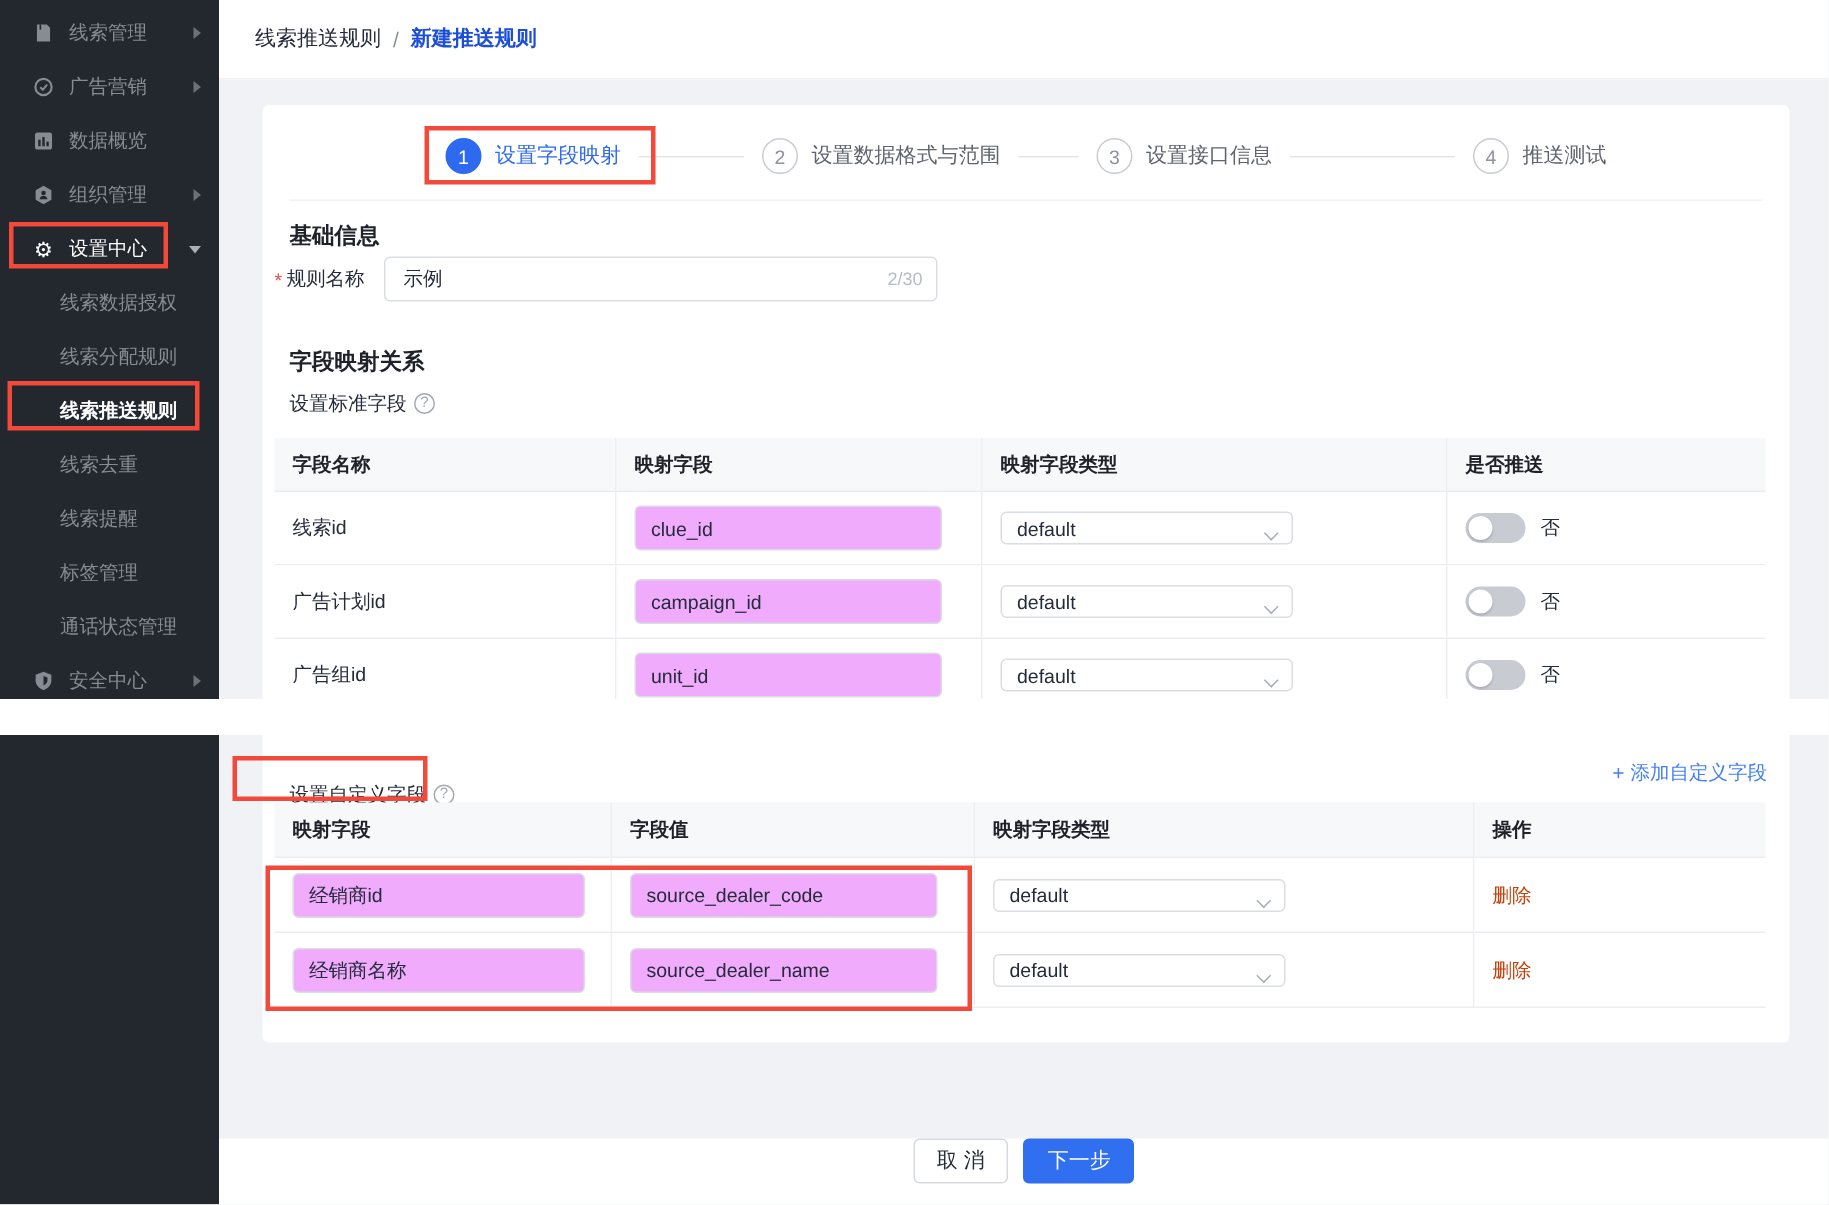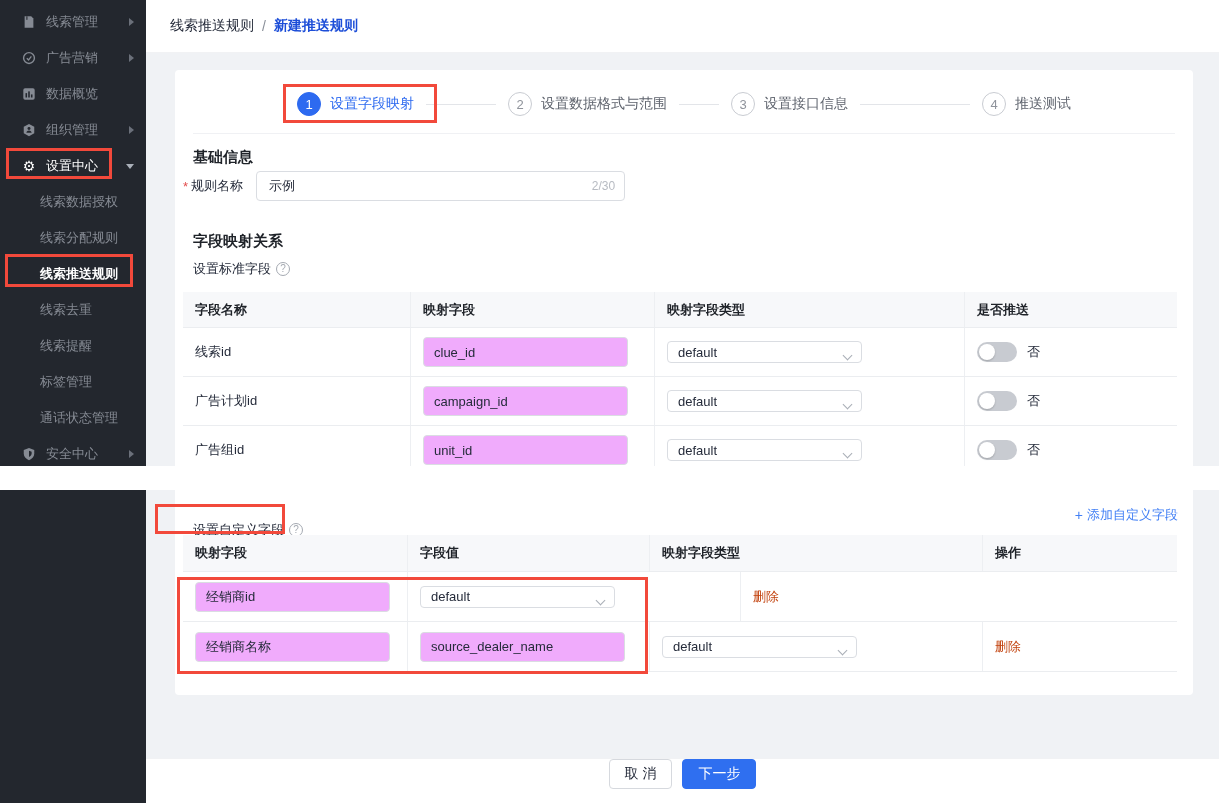--- a/index.html
+++ b/index.html
@@ -372,20 +372,23 @@
           <div class="cell th c-c1">映射字段</div>
           <div class="cell th c-c2">字段值</div>
           <div class="cell th c-c3">映射字段类型</div>
           <div class="cell th c-c4">操作</div>
         </div>
 
         <div class="tr td-row">
           <div class="cell c-c1">
               <input class="cell-input w195" type="text" value="经销商id" style="">
             </div>
+          <div class="cell c-c2">
+              <input class="cell-input" type="text" value="source_dealer_code" style="">
+            </div>
           <div class="cell c-c3">
             <div class="select">
               <span>default</span>
               <i class="chevron"></i>
             </div>
           </div>
           <div class="cell c-c4">
               <span class="link-danger">删除</span>
             </div>
         </div>

